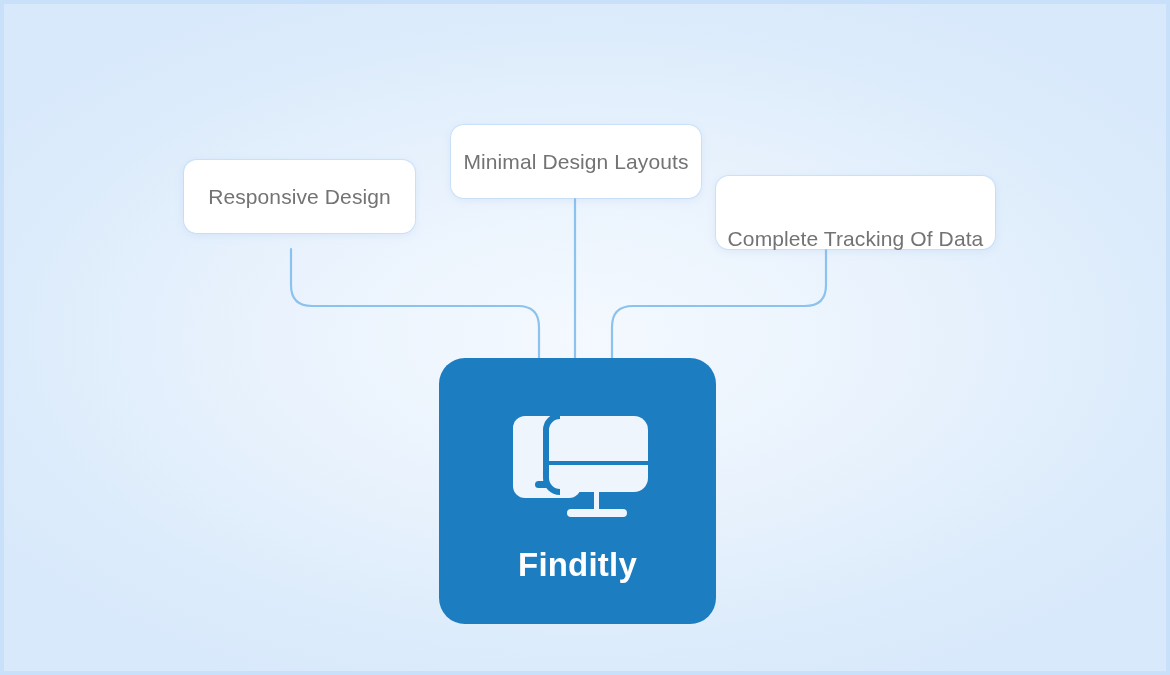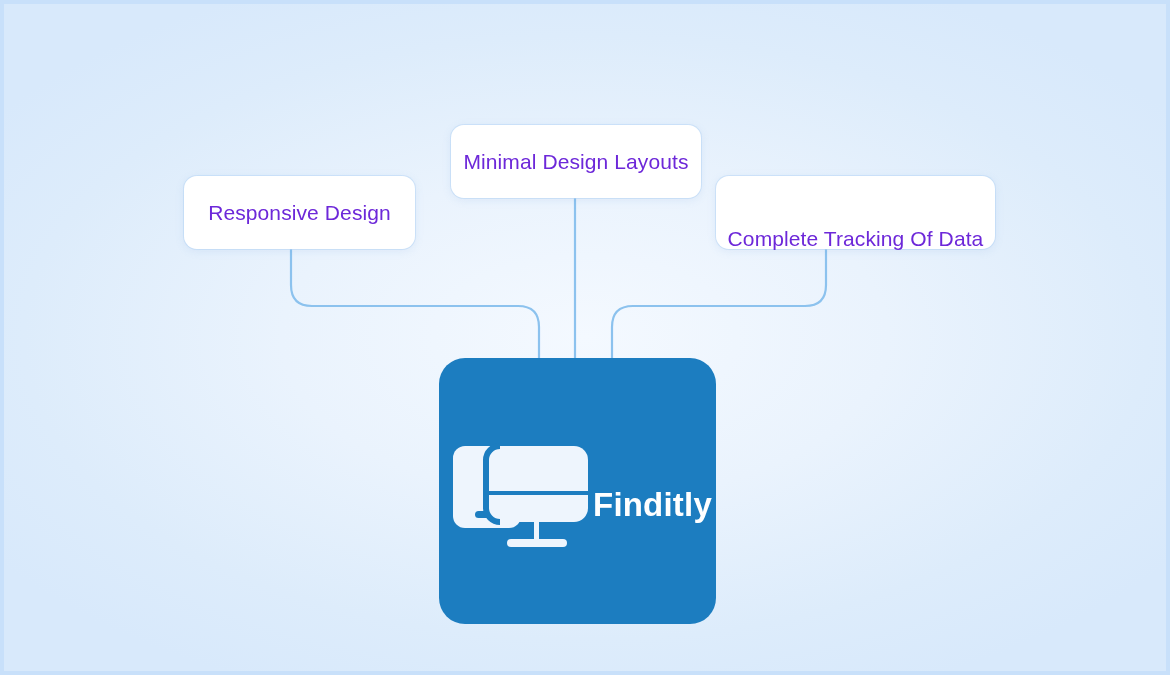--- a/index.html
+++ b/index.html
@@ -37,42 +37,42 @@
     background: #ffffff;
     border-radius: 13px;
     box-shadow: 0 2px 10px rgba(98, 150, 208, 0.13),
                 0 0 0 1px rgba(190, 219, 248, 0.55);
     display: flex;
     align-items: center;
     justify-content: center;
     box-sizing: border-box;
   }
   .node-label {
-    color: #6d28d9;
+    color: #737373;
     font-size: 21px;
     line-height: 1;
     letter-spacing: 0.1px;
     white-space: nowrap;
   }
 
-  #node-responsive { left: 180px;  top: 172px; width: 231px; height: 73px; }
+  #node-responsive { left: 180px;  top: 156px; width: 231px; height: 73px; }
   #node-minimal    { left: 447px;  top: 121px; width: 250px; height: 73px; }
   #node-tracking   { left: 712px;  top: 172px; width: 279px; height: 73px; align-items: flex-end; }
 
   
   .brand-card {
     position: absolute;
     left: 435px;
     top: 354px;
     width: 277px;
     height: 266px;
     background: #1c7dc0;
     border-radius: 26px;
     display: flex;
-    flex-direction: row;
+    flex-direction: column;
     align-items: center;
     justify-content: center;
     box-sizing: border-box;
   }
   .brand-icon {
     width: 150px;
     height: 113px;
     margin-top: 6px;
   }
   .brand-name {

